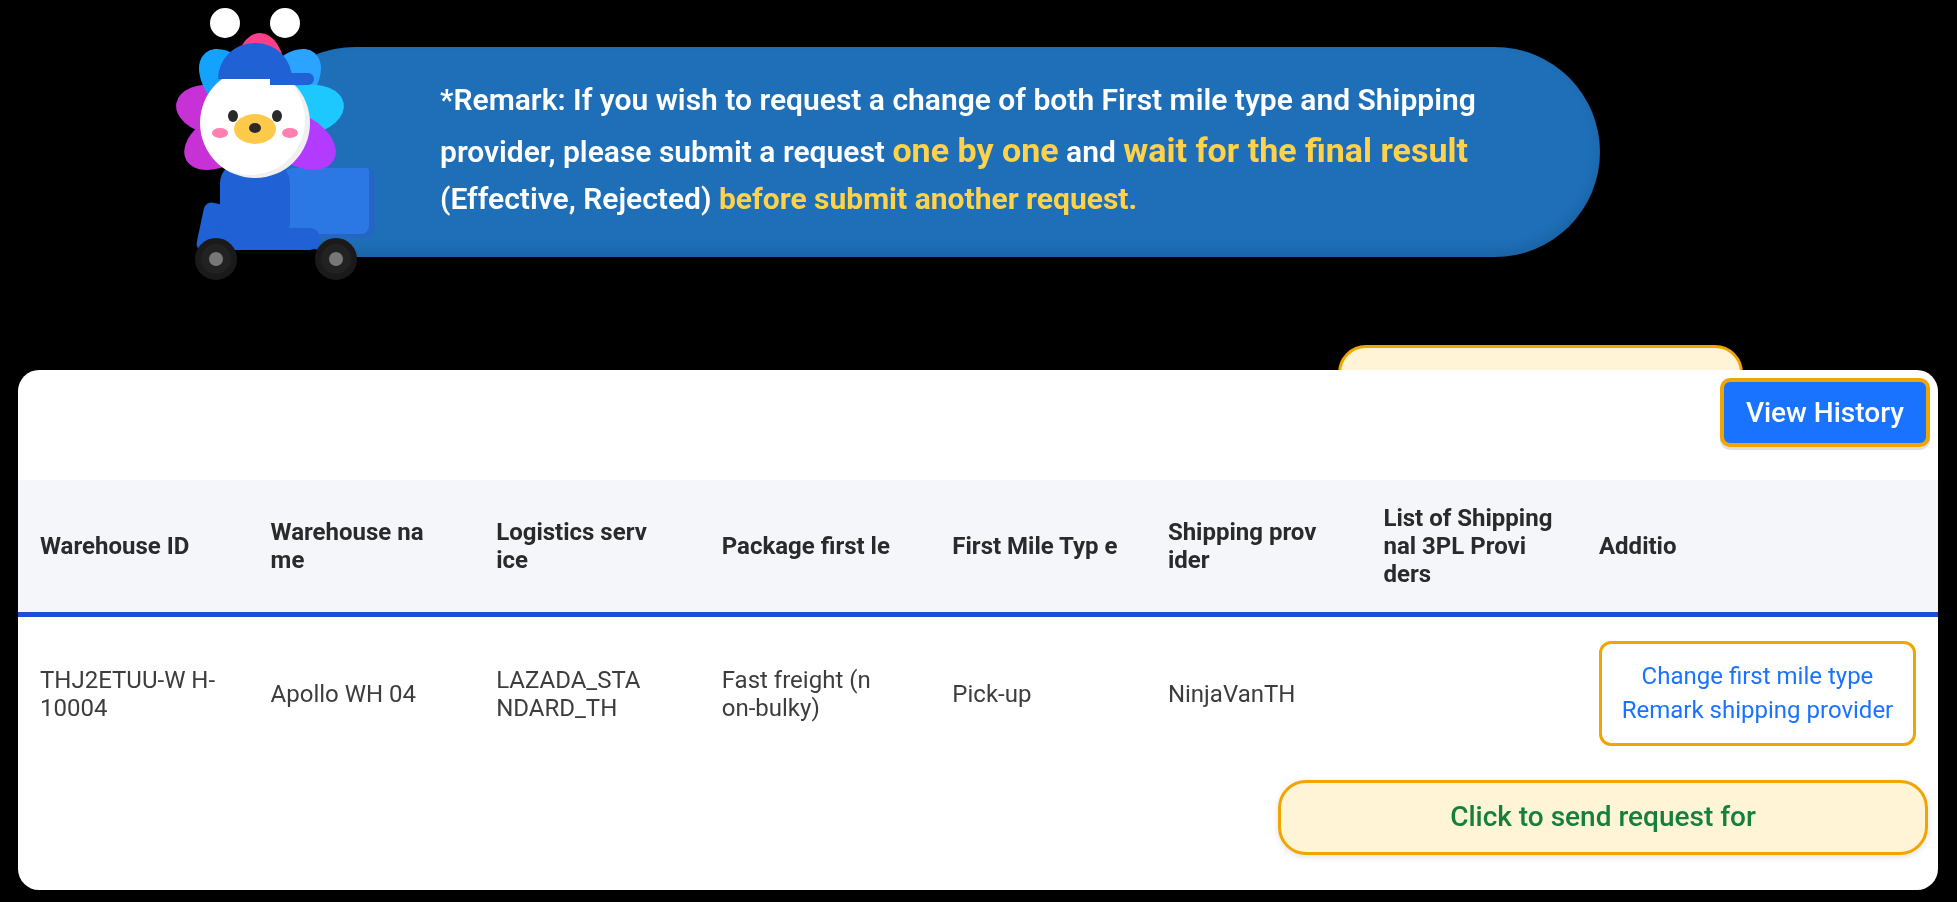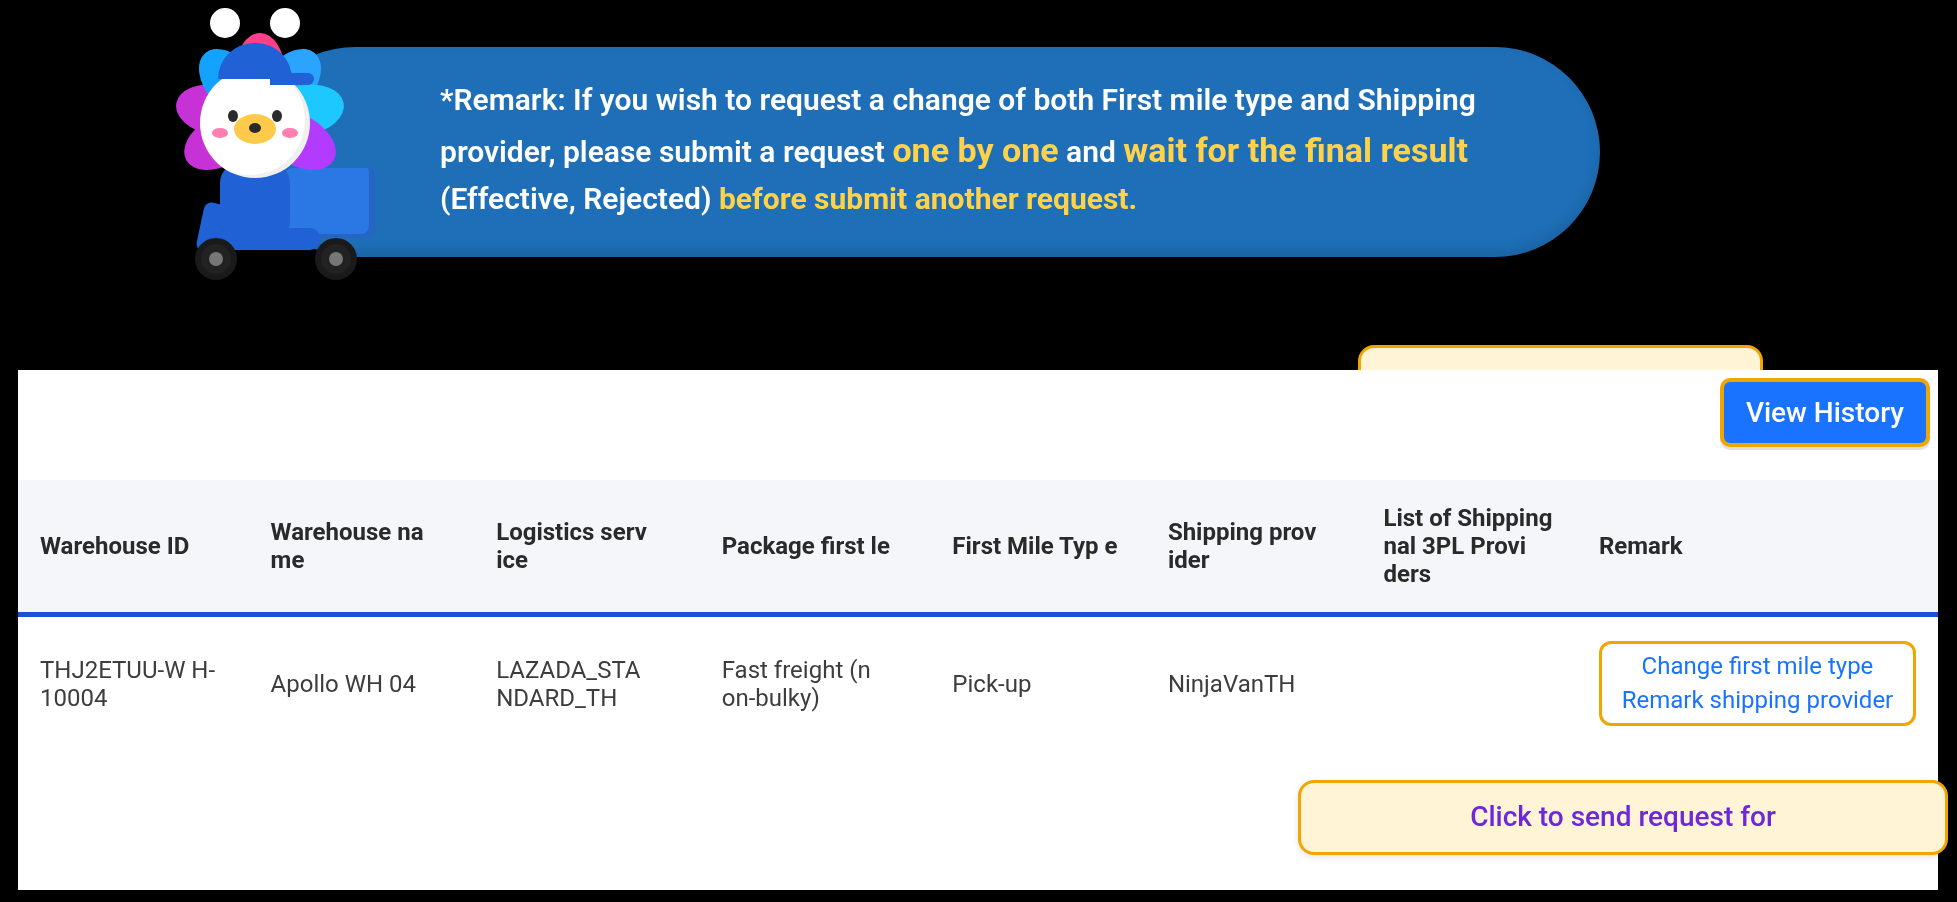--- a/index.html
+++ b/index.html
@@ -91,20 +91,21 @@
 .petals .p{position:absolute; left:60px; top:35px; width:50px; height:80px; border-radius:50%;}
 
 
 .table-area {
   position: absolute;
   left: 18px;
   top: 370px;
   width: 1920px;
   height: 520px;
   background: #fff;
+  border-radius: 21px;
 }
 
 .view-history-wrap{
   position:absolute;
   right: 8px;
   top: 8px;
 }
 .view-history{
   background:#1a73ff;
   color:#fff;
@@ -113,29 +114,28 @@
   padding:14px 22px;
   border-radius:10px;
   border:4px solid #f0a500;
   box-shadow:0 3px 0 rgba(0,0,0,0.12);
 }
 
 .callout{
   position:absolute;
   background:#fff4d6;
   border:3px solid #f0a500;
-  border-radius:16px;
+  border-radius:28px;
   padding:14px 28px;
-  color:#6d28d9;
+  color:#15803d;
   font-size:28px;
   text-align:center;
   line-height:1.45;
   font-weight:500;
   box-shadow:0 2px 6px rgba(0,0,0,0.12);
-  margin-left:20px;
 }
 .callout.top{ left:1338px; top:345px; width:405px; }
 .callout.bottom{ left:1278px; top:780px; width:650px; }
 
 .tbl{
   position:absolute;
   left:0; top:110px;
   width:100%;
   border-collapse:collapse;
   table-layout:fixed;
@@ -152,21 +152,21 @@
   background:#f4f6f9;
   font-weight:700;
   color:#2a2a2a;
   font-size:24px;
 }
 .tbl tbody tr{ border-top:5px solid #1d4ed8; }
 .action-link{ color:#1a73ff; text-align:center; display:block; font-size:24px; line-height:1.4;}
 .action-box{
   border:3px solid #f0a500;
   border-radius:12px;
-  padding:6px 10px;
+  padding:16px 10px;
   text-align:center;
 }
 
 .col1{width:230px;}
 .col2{width:225px;}
 .col3{width:225px;}
 .col4{width:230px;}
 .col5{width:215px;}
 .col6{width:215px;}
 .col7{width:215px;}
@@ -241,21 +241,21 @@
     </colgroup>
     <thead>
       <tr>
         <th>Warehouse ID</th>
         <th>Warehouse na me</th>
         <th>Logistics serv ice</th>
         <th>Package first le</th>
         <th>First Mile Typ e</th>
         <th>Shipping prov ider</th>
         <th>List of Shipping nal 3PL Provi ders</th>
-        <th>Remark</th>
+        <th>Additio</th>
       </tr>
     </thead>
     <tbody>
       <tr>
         <td>THJ2ETUU-W H-10004</td>
         <td>Apollo WH 04</td>
         <td>LAZADA_STA NDARD_TH</td>
         <td>Fast freight (n on-bulky)</td>
         <td>Pick-up</td>
         <td>NinjaVanTH</td>

